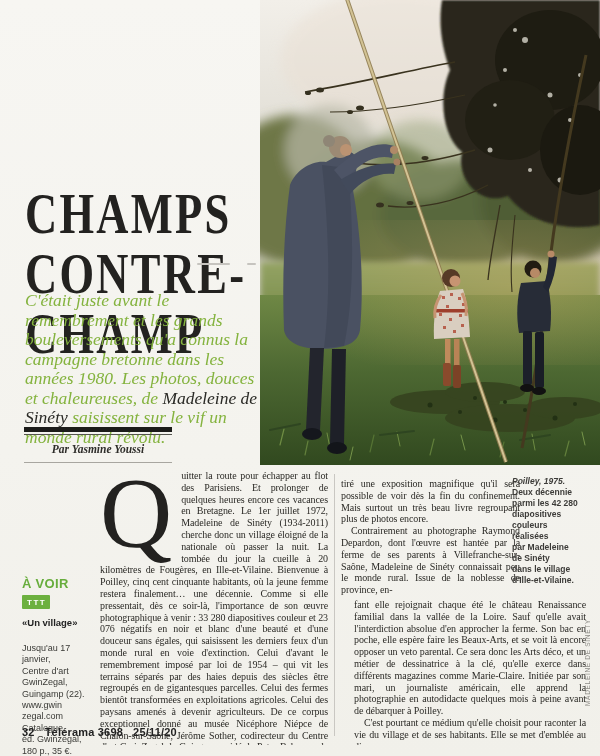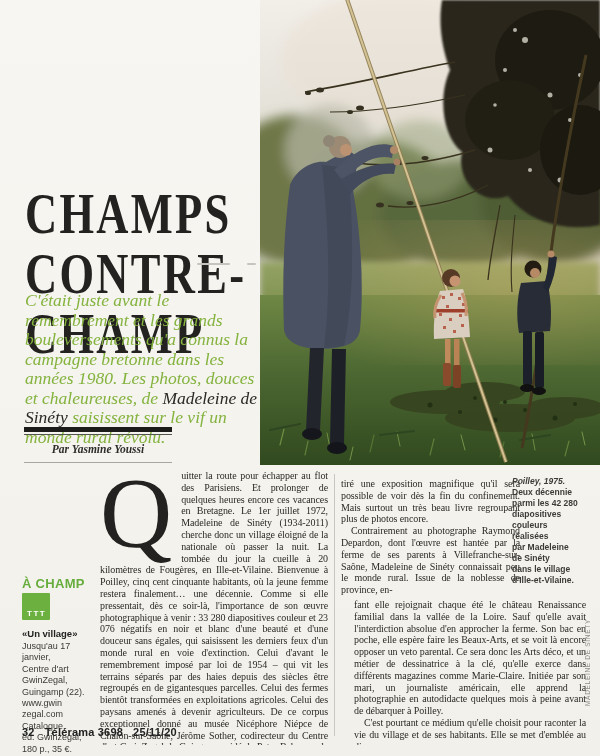--- a/index.html
+++ b/index.html
@@ -53,24 +53,24 @@
     position:absolute;left:512px;top:476px;width:70px;
     font-family:"Liberation Sans",sans-serif;font-size:8.5px;line-height:11px;
     font-weight:700;color:#3c3b38;
   }
   .caption .cap-title{font-style:italic;}
   
   .sidebar{position:absolute;left:22px;top:576px;width:74px;font-family:"Liberation Sans",sans-serif;}
   .sidebar-heading{font-size:13px;font-weight:700;color:#67ad3c;letter-spacing:0.3px;}
   .rating-badge{
     display:inline-block;background:#6cb03f;color:#fff;font-size:8px;font-weight:700;
-    letter-spacing:1.5px;padding:16px 4px 2px 5px;margin-top:2px;border-radius:1px;
+    letter-spacing:1.5px;padding:3px 4px 2px 5px;margin-top:2px;border-radius:1px;
   }
   .event-title{font-size:9.5px;font-weight:700;color:#222;margin-top:8px;}
-  .sidebar-lines{font-size:9px;line-height:11.4px;color:#3a3a36;margin-top:2px;font-weight:400;}
+  .sidebar-lines{font-size:9px;line-height:11.4px;color:#3a3a36;margin-top:15px;font-weight:400;}
   
   .footer{
     position:absolute;left:22px;top:726px;font-family:"Liberation Sans",sans-serif;
     font-size:11px;font-weight:700;color:#222;letter-spacing:0.2px;
   }
   .footer span{margin-right:10px;}
   
   .credit{
     position:absolute;left:584px;top:706px;transform:rotate(-90deg);transform-origin:0 0;
     font-family:"Liberation Sans",sans-serif;font-size:6.5px;letter-spacing:0.7px;
@@ -307,21 +307,21 @@
         <div>d'Ille-et-Vilaine.</div>
       </div>
   </div>
 
   <div class="col2b bodytext">
     <p>fant elle rejoignait chaque été le château Renaissance familial dans la vallée de la Loire. Sauf qu'elle avait l'interdiction absolue d'en approcher la ferme. Son bac en poche, elle espère faire les Beaux-Arts, et se voit là encore opposer un veto parental. Ce sera donc les Arts déco, et un métier de dessinatrice à la clé, qu'elle exerce dans différents magazines comme Marie-Claire. Initiée par son mari, un journaliste américain, elle apprend la photographie en autodidacte quelques mois à peine avant de débarquer à Poilley.</p>
     <p class="indent">C'est pourtant ce médium qu'elle choisit pour raconter la vie du village et de ses habitants. Elle se met d'emblée au dia-</p>
   </div>
 
   <div class="sidebar">
-    <div class="sidebar-heading">À CHAMP</div>
+    <div class="sidebar-heading">À VOIR</div>
     <div class="rating-badge">TTT</div>
     <div class="event-title">«Un village»</div>
     <div class="sidebar-lines">
         <div>Jusqu'au 17 janvier,</div>
         <div>Centre d'art</div>
         <div>GwinZegal,</div>
         <div>Guingamp (22).</div>
         <div>www.gwin</div>
         <div>zegal.com</div>
         <div>Catalogue,</div>

